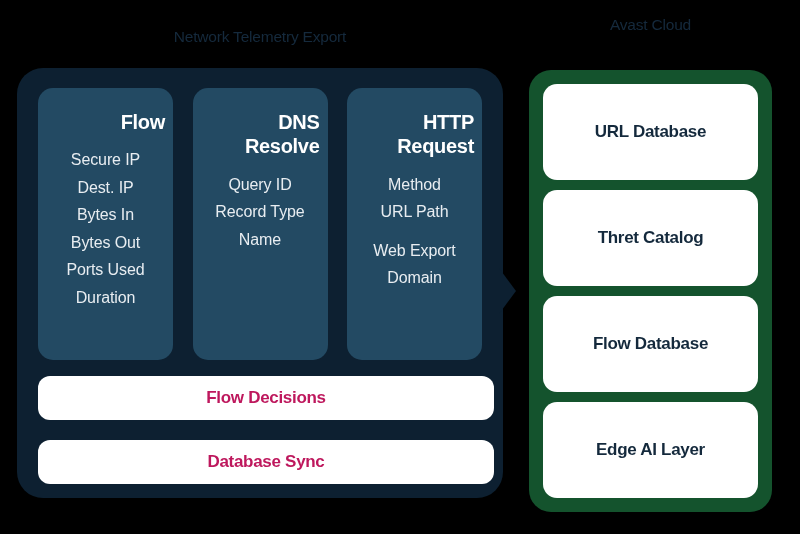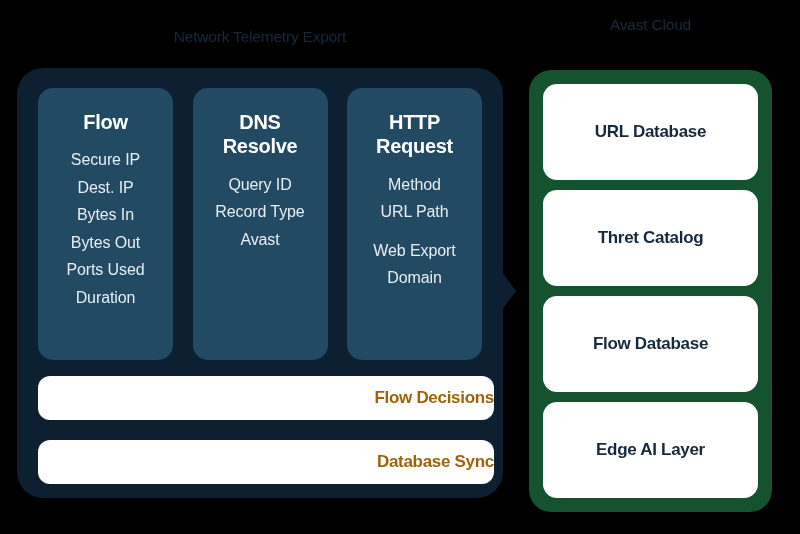--- a/index.html
+++ b/index.html
@@ -89,20 +89,21 @@
     text-align: center;
     color: #ffffff;
   }
   .card-title {
     font-size: 20px;
     font-weight: 700;
     line-height: 1.22;
     letter-spacing: -0.3px;
     color: #ffffff;
     margin-bottom: 6px;
+    text-align: right;
   }
   .card-title.two-line { margin-bottom: 8px; }
 
   .card-items {
     margin-top: 12px;
   }
   .card-item {
     font-size: 16px;
     font-weight: 400;
     line-height: 1.72;
@@ -114,22 +115,22 @@
   
   .white-bar {
     position: absolute;
     left: 38px;
     width: 456px;
     height: 44px;
     background: #ffffff;
     border-radius: 12px;
     display: flex;
     align-items: center;
-    justify-content: flex-end;
-    color: #a16207;
+    justify-content: center;
+    color: #be185d;
     font-size: 17px;
     font-weight: 700;
     letter-spacing: -0.3px;
   }
   #bar-flow-decisions { top: 376px; }
   #bar-database-sync  { top: 440px; }
 
   
   #right-panel {
     position: absolute;
@@ -187,21 +188,21 @@
     </div>
 
     <div class="telemetry-card">
       <div class="card-title two-line">
         <div>DNS</div>
         <div>Resolve</div>
       </div>
       <div class="card-items">
         <div class="card-item">Query ID</div>
         <div class="card-item">Record Type</div>
-        <div class="card-item">Avast</div>
+        <div class="card-item">Name</div>
       </div>
     </div>
 
     <div class="telemetry-card">
       <div class="card-title two-line">
         <div>HTTP</div>
         <div>Request</div>
       </div>
       <div class="card-items">
         <div class="card-item">Method</div>

